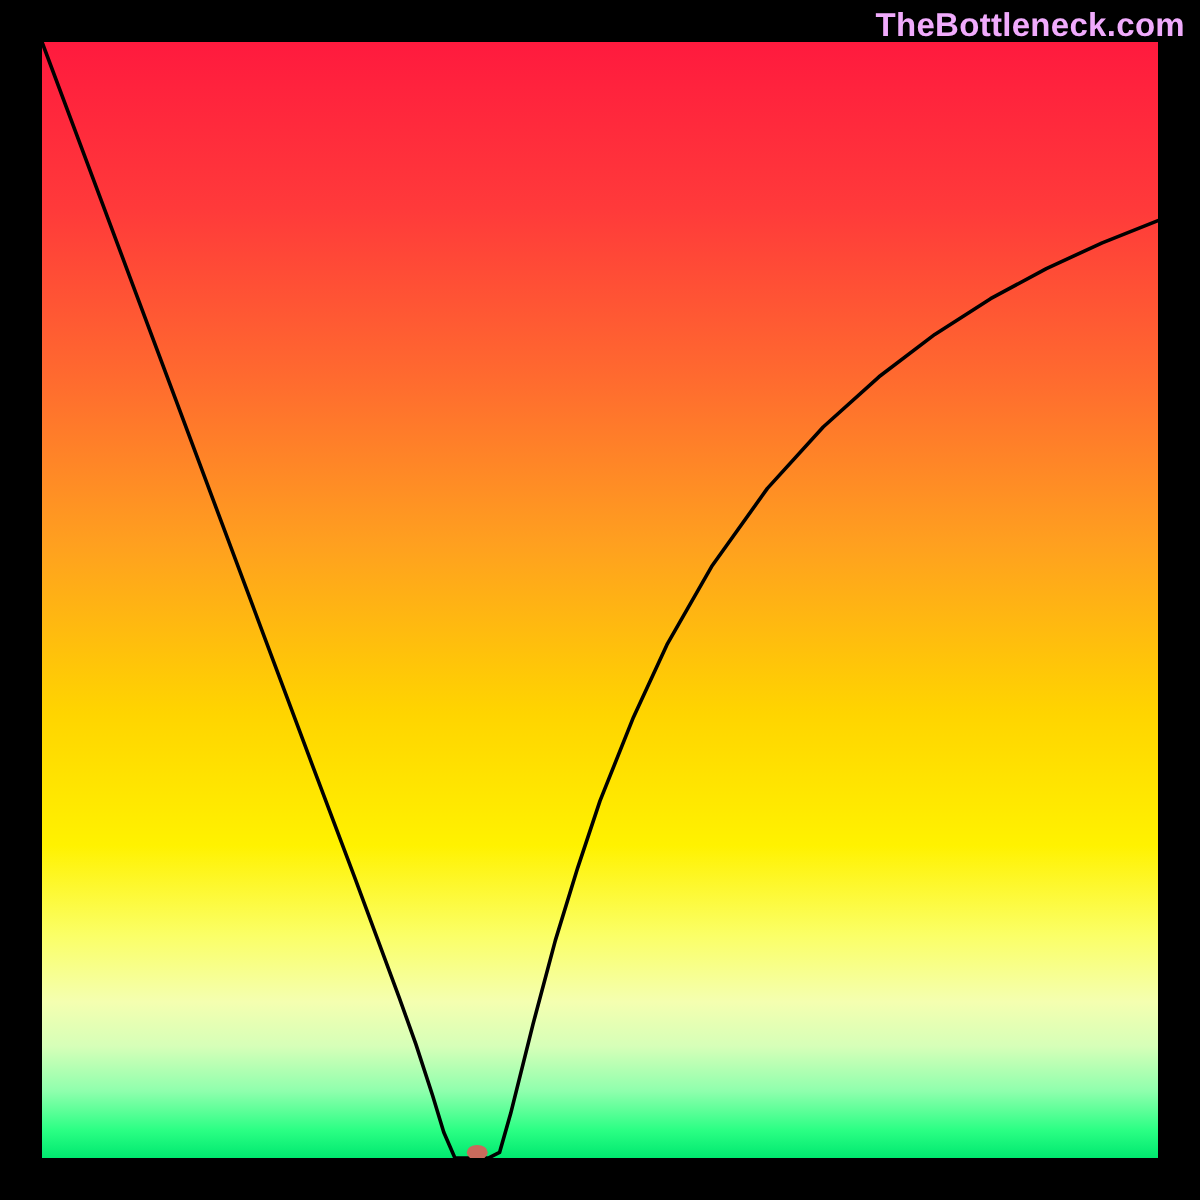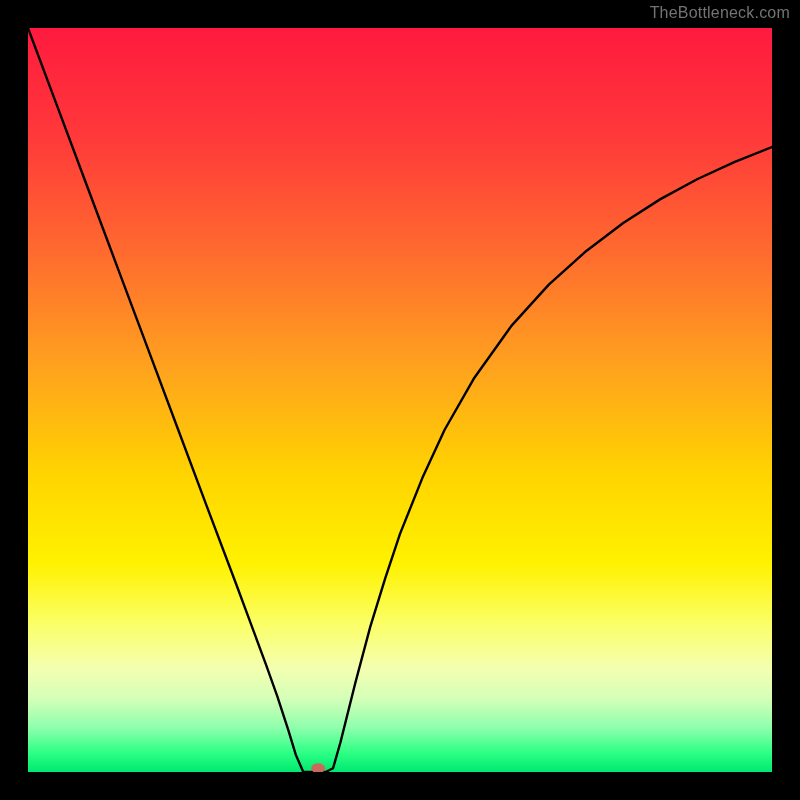--- a/index.html
+++ b/index.html
@@ -21,23 +21,23 @@
     position: absolute;
     left: 28px;
     top: 28px;
     width: 744px;
     height: 744px;
   }
   .watermark {
     position: absolute;
     top: 4px;
     right: 10px;
-    color: #737373;
-    font-size: 16px;
-    font-weight: 400;
+    color: #f0abfc;
+    font-size: 22px;
+    font-weight: 700;
     letter-spacing: 0.2px;
   }
   svg { display: block; }
 </style>
 </head>
 <body>
 
 <div class="frame">
 
   <div class="watermark">TheBottleneck.com</div>

